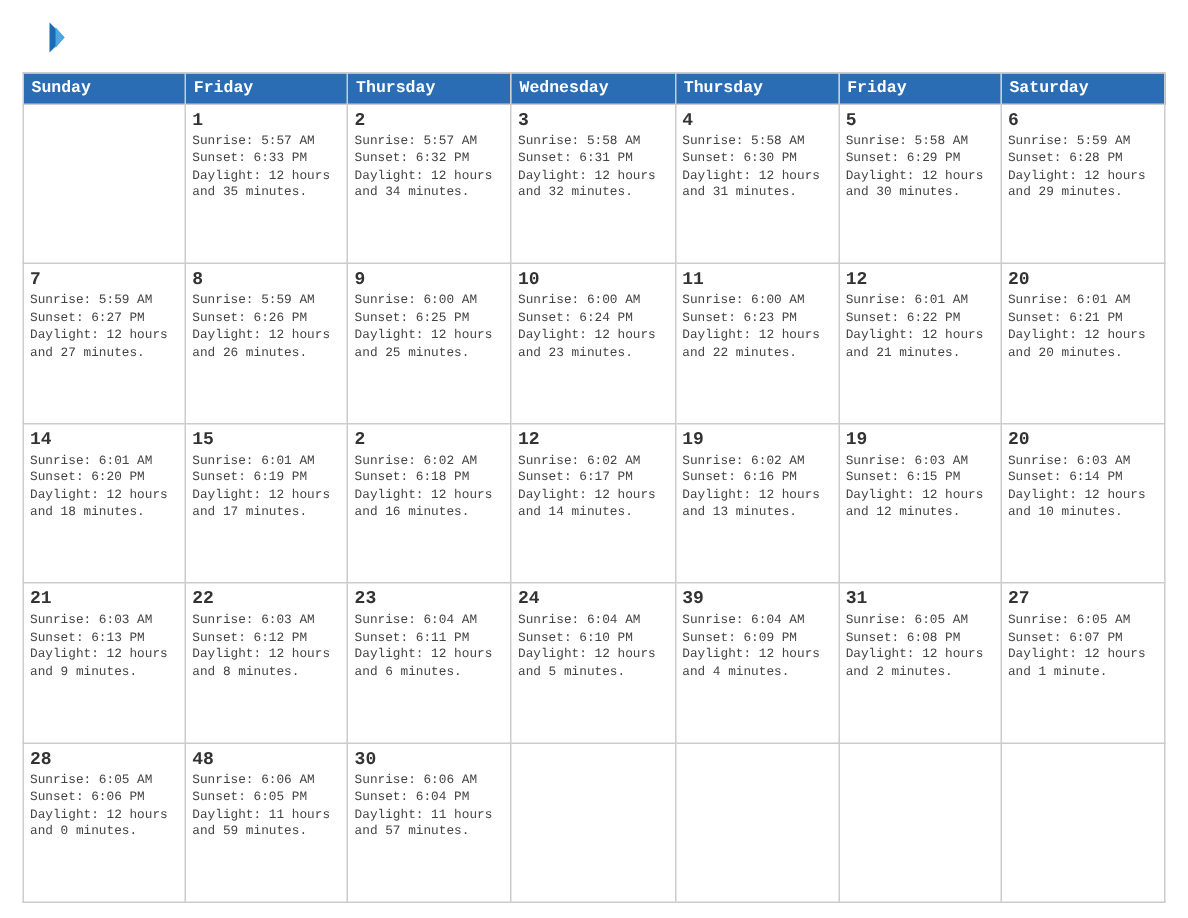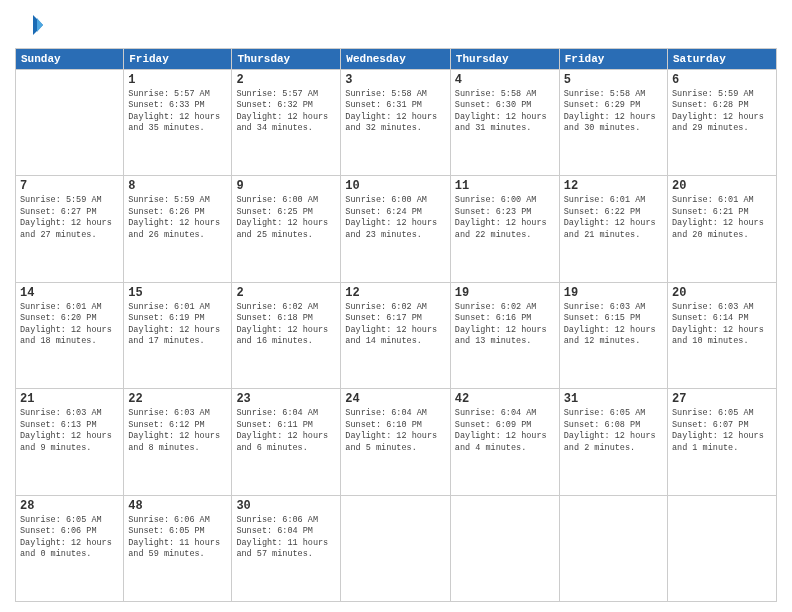--- a/index.html
+++ b/index.html
@@ -300,21 +300,21 @@
 and 6 minutes.</div>
           </td>
           <td>
             <div class="day-num">24</div>
             <div class="day-info" style="white-space: pre-line;">Sunrise: 6:04 AM
 Sunset: 6:10 PM
 Daylight: 12 hours
 and 5 minutes.</div>
           </td>
           <td>
-            <div class="day-num">42</div>
+            <div class="day-num">39</div>
             <div class="day-info" style="white-space: pre-line;">Sunrise: 6:04 AM
 Sunset: 6:09 PM
 Daylight: 12 hours
 and 4 minutes.</div>
           </td>
           <td>
             <div class="day-num">31</div>
             <div class="day-info" style="white-space: pre-line;">Sunrise: 6:05 AM
 Sunset: 6:08 PM
 Daylight: 12 hours

